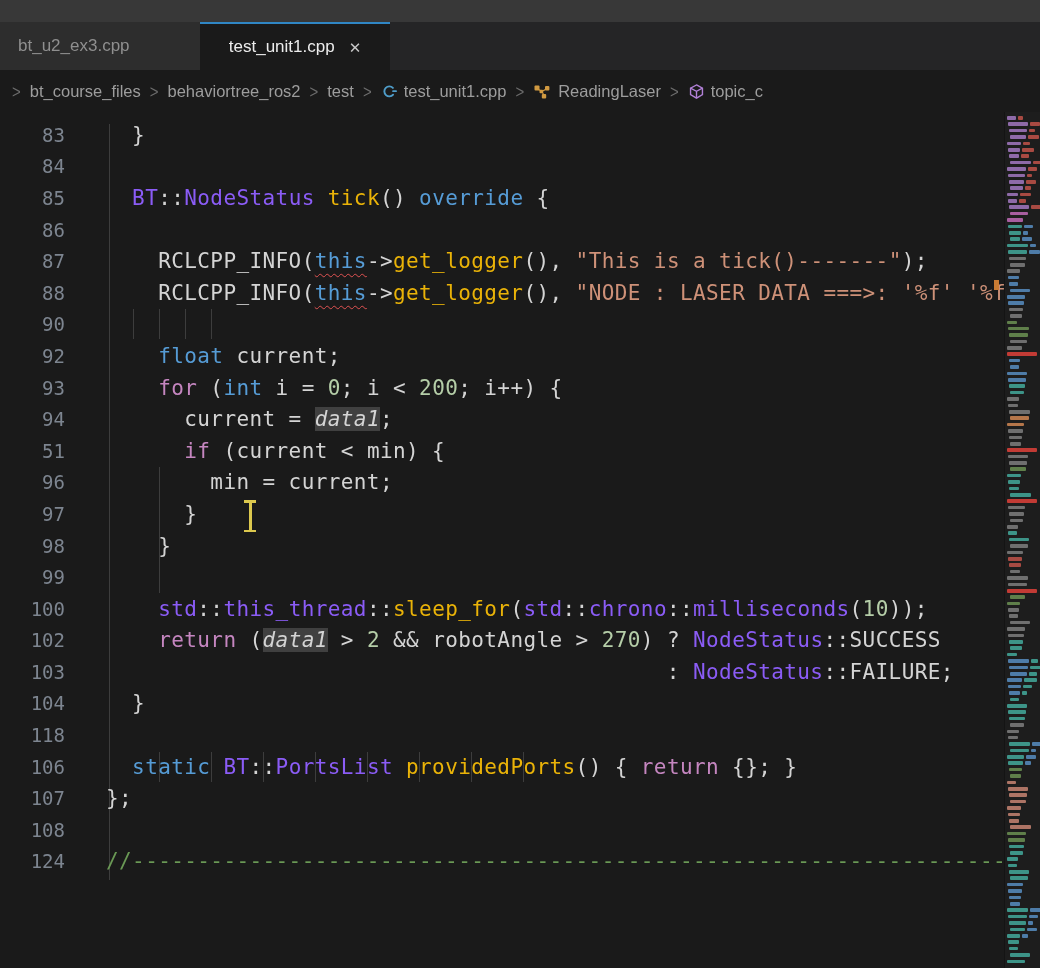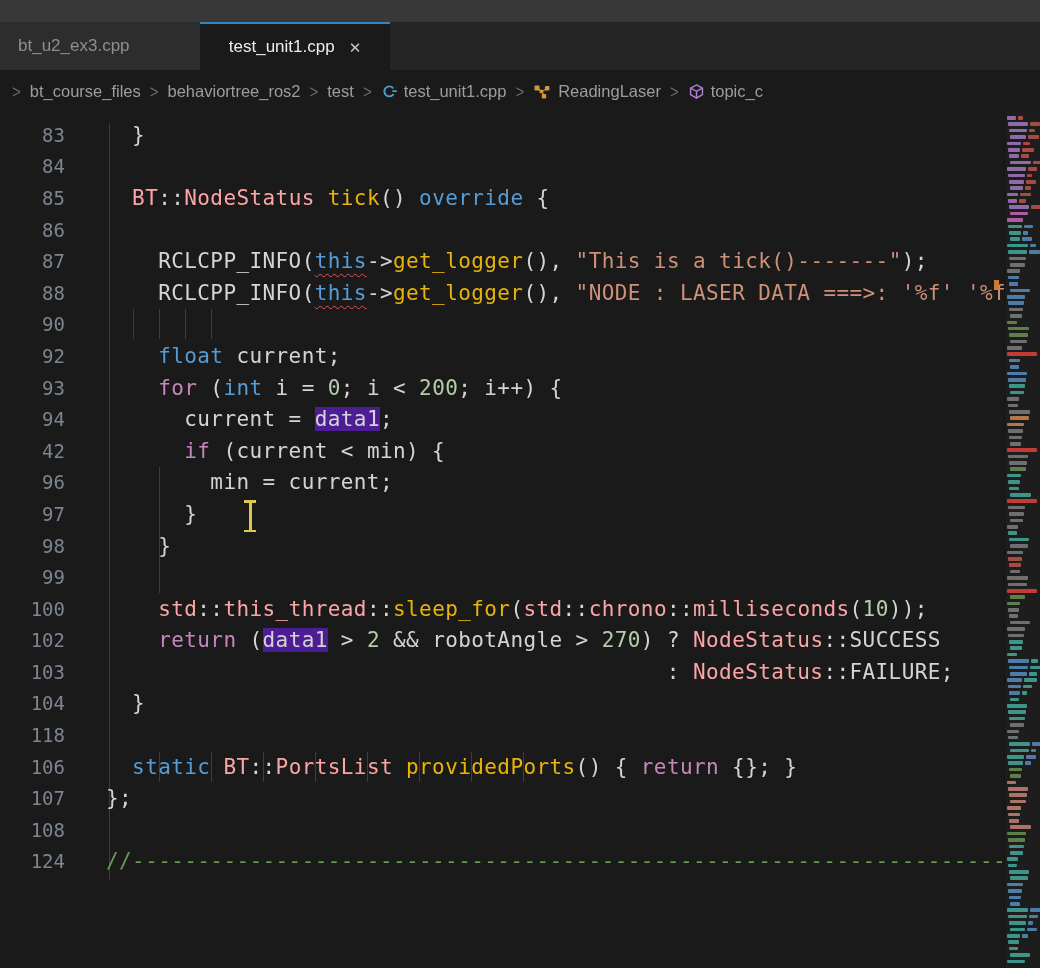--- a/index.html
+++ b/index.html
@@ -19,23 +19,23 @@
   .crumb-sep{color:#6d6d6d;font-size:15px;transform:scaleY(1.25);}
   .crumb{display:flex;align-items:center;gap:6px;}
   .crumb svg{flex:none;}
 
   
   .editor{position:absolute;left:0;top:112px;width:1040px;height:856px;background:#1a1a1a;overflow:hidden;}
   .lines{position:absolute;left:0;top:7px;width:1040px;}
   .cl{display:flex;height:31.6px;align-items:center;}
   .ln{flex:none;width:65px;text-align:right;color:#7d8590;font-family:"DejaVu Sans Mono",monospace;font-size:19px;letter-spacing:0;}
   .ct{margin-left:41px;white-space:pre;font-family:"DejaVu Sans Mono",monospace;font-size:21px;letter-spacing:0.4px;color:#d4d4d4;}
-  .tk-p{color:#d4d4d4}.tk-k{color:#569cd6}.tk-c{color:#c586c0}.tk-t{color:#fca5a5}
+  .tk-p{color:#d4d4d4}.tk-k{color:#569cd6}.tk-c{color:#c586c0}.tk-t{color:#8b5cf6}
   .tk-f{color:#eab308}.tk-n{color:#b5cea8}.tk-s{color:#ce9178}.tk-m{color:#6a9955}
-  .hl{background:#4c1d95;}
+  .hl{background:#404040;font-style:italic;}
   .sq{text-decoration:underline;text-decoration-style:wavy;text-decoration-color:#e05252;text-decoration-thickness:1.4px;text-underline-offset:5px;}
 
   .guide{position:absolute;width:1px;background:#3d3d3d;}
 
   
   .ibeam{position:absolute;left:243px;top:388px;width:14px;height:32px;}
   .ibeam .bar{position:absolute;left:6px;top:0;width:2.5px;height:32px;background:#dcc84e;}
   .ibeam .serif{position:absolute;left:1px;width:12px;height:2.5px;background:#dcc84e;}
   .ibeam .s1{top:0}.ibeam .s2{bottom:0}
 
@@ -154,21 +154,21 @@
       </div>
       <div class="cl">
         <span class="ln">93</span>
         <span class="ct"><span class="tk-p">    </span><span class="tk-c">for</span><span class="tk-p"> (</span><span class="tk-k">int</span><span class="tk-p"> i = </span><span class="tk-n">0</span><span class="tk-p">; i &lt; </span><span class="tk-n">200</span><span class="tk-p">; i++) {</span></span>
       </div>
       <div class="cl">
         <span class="ln">94</span>
         <span class="ct"><span class="tk-p">      current = </span><span class="tk-p hl">data1</span><span class="tk-p">;</span></span>
       </div>
       <div class="cl">
-        <span class="ln">42</span>
+        <span class="ln">51</span>
         <span class="ct"><span class="tk-p">      </span><span class="tk-c">if</span><span class="tk-p"> (current &lt; min) {</span></span>
       </div>
       <div class="cl">
         <span class="ln">96</span>
         <span class="ct"><span class="tk-p">        min = current;</span></span>
       </div>
       <div class="cl">
         <span class="ln">97</span>
         <span class="ct"><span class="tk-p">      }</span></span>
       </div>

